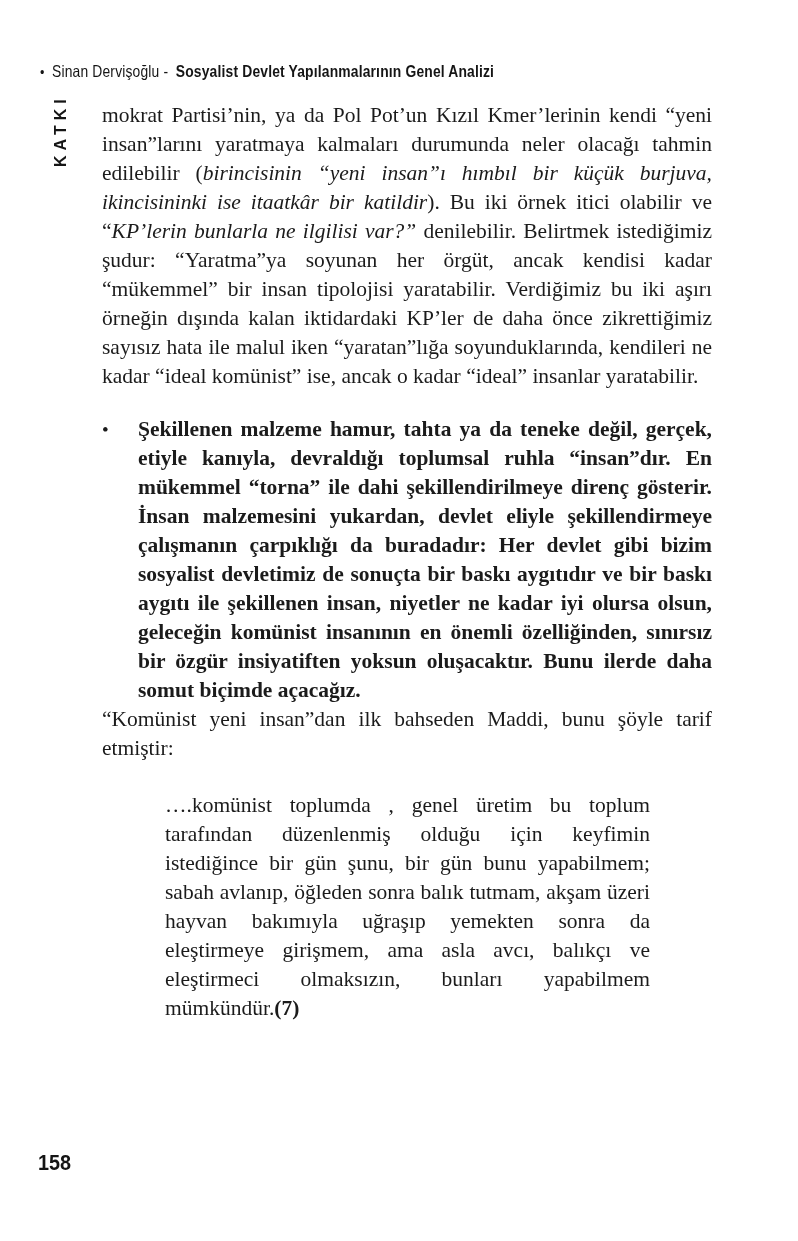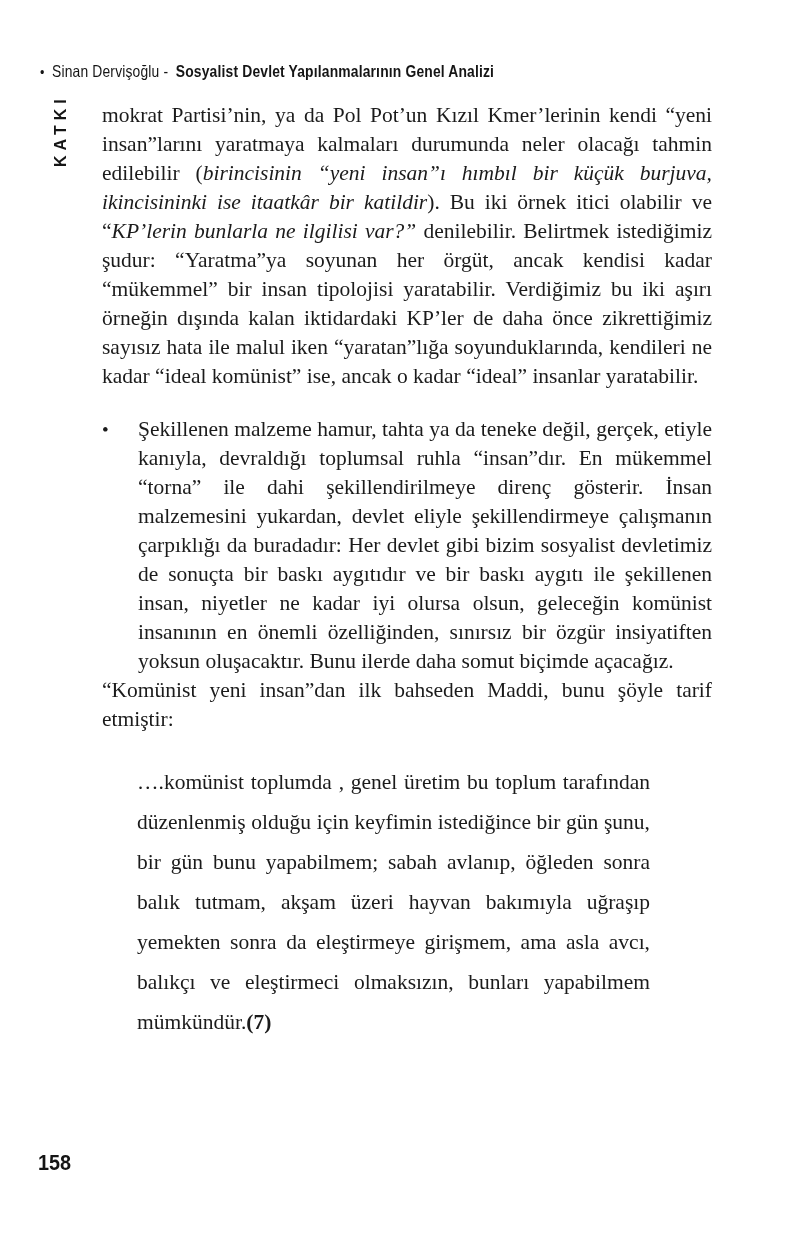--- a/index.html
+++ b/index.html
@@ -85,27 +85,28 @@
     position: absolute;
     left: 0;
     top: 0;
     width: 36px;
     text-align: left;
     font-size: 19px;
   }
   .bullet-item .bullet-text {
     display: block;
     margin-left: 36px;
+    font-weight: bold;
   }
   .para-plain {
     margin-top: 24px;
   }
   .block-quote {
-    margin: 28px 62px 0 35px;
-    line-height: 40px;
+    margin: 28px 62px 0 63px;
+    line-height: 29px;
   }
   .block-quote .quote-ref {
     font-weight: 700;
   }
   .para-closing {
     margin-top: 26px;
   }
   em { }
 
   

